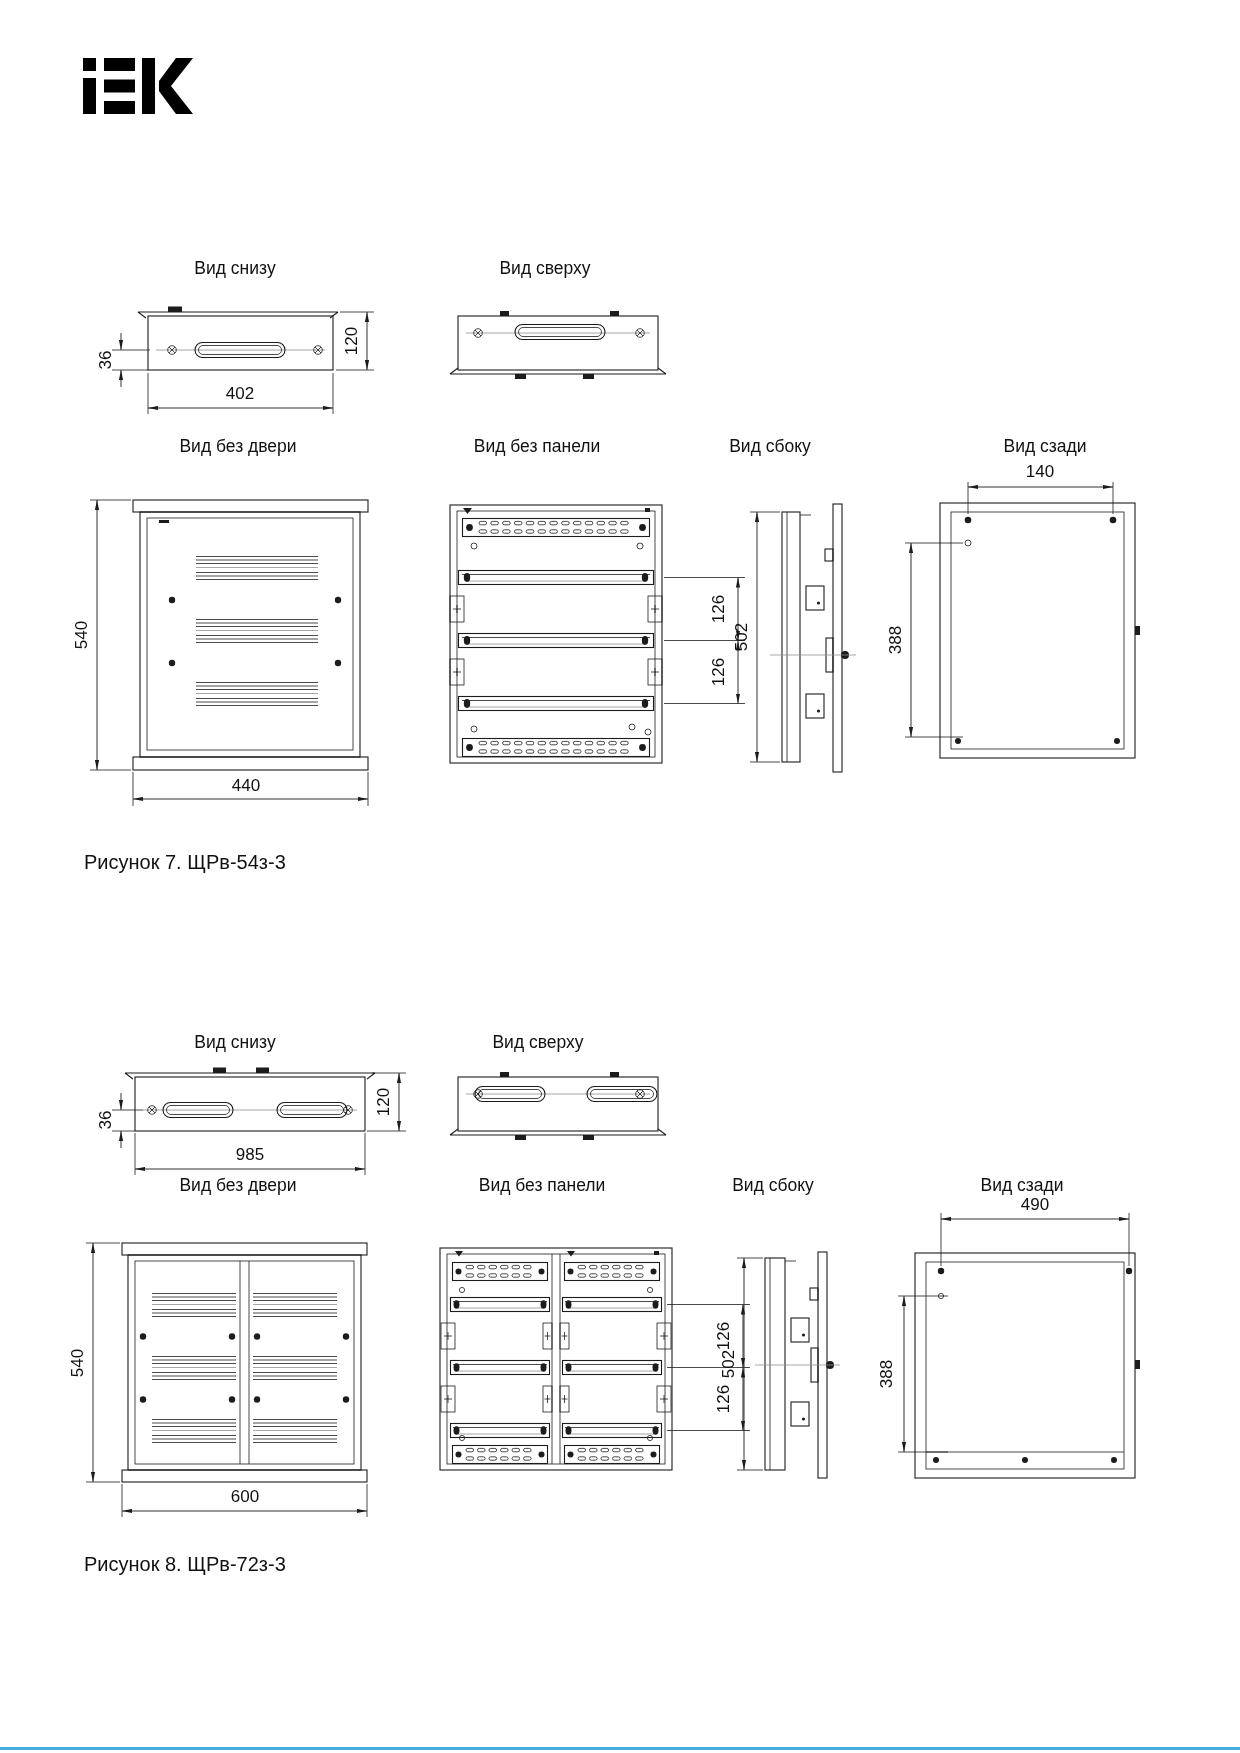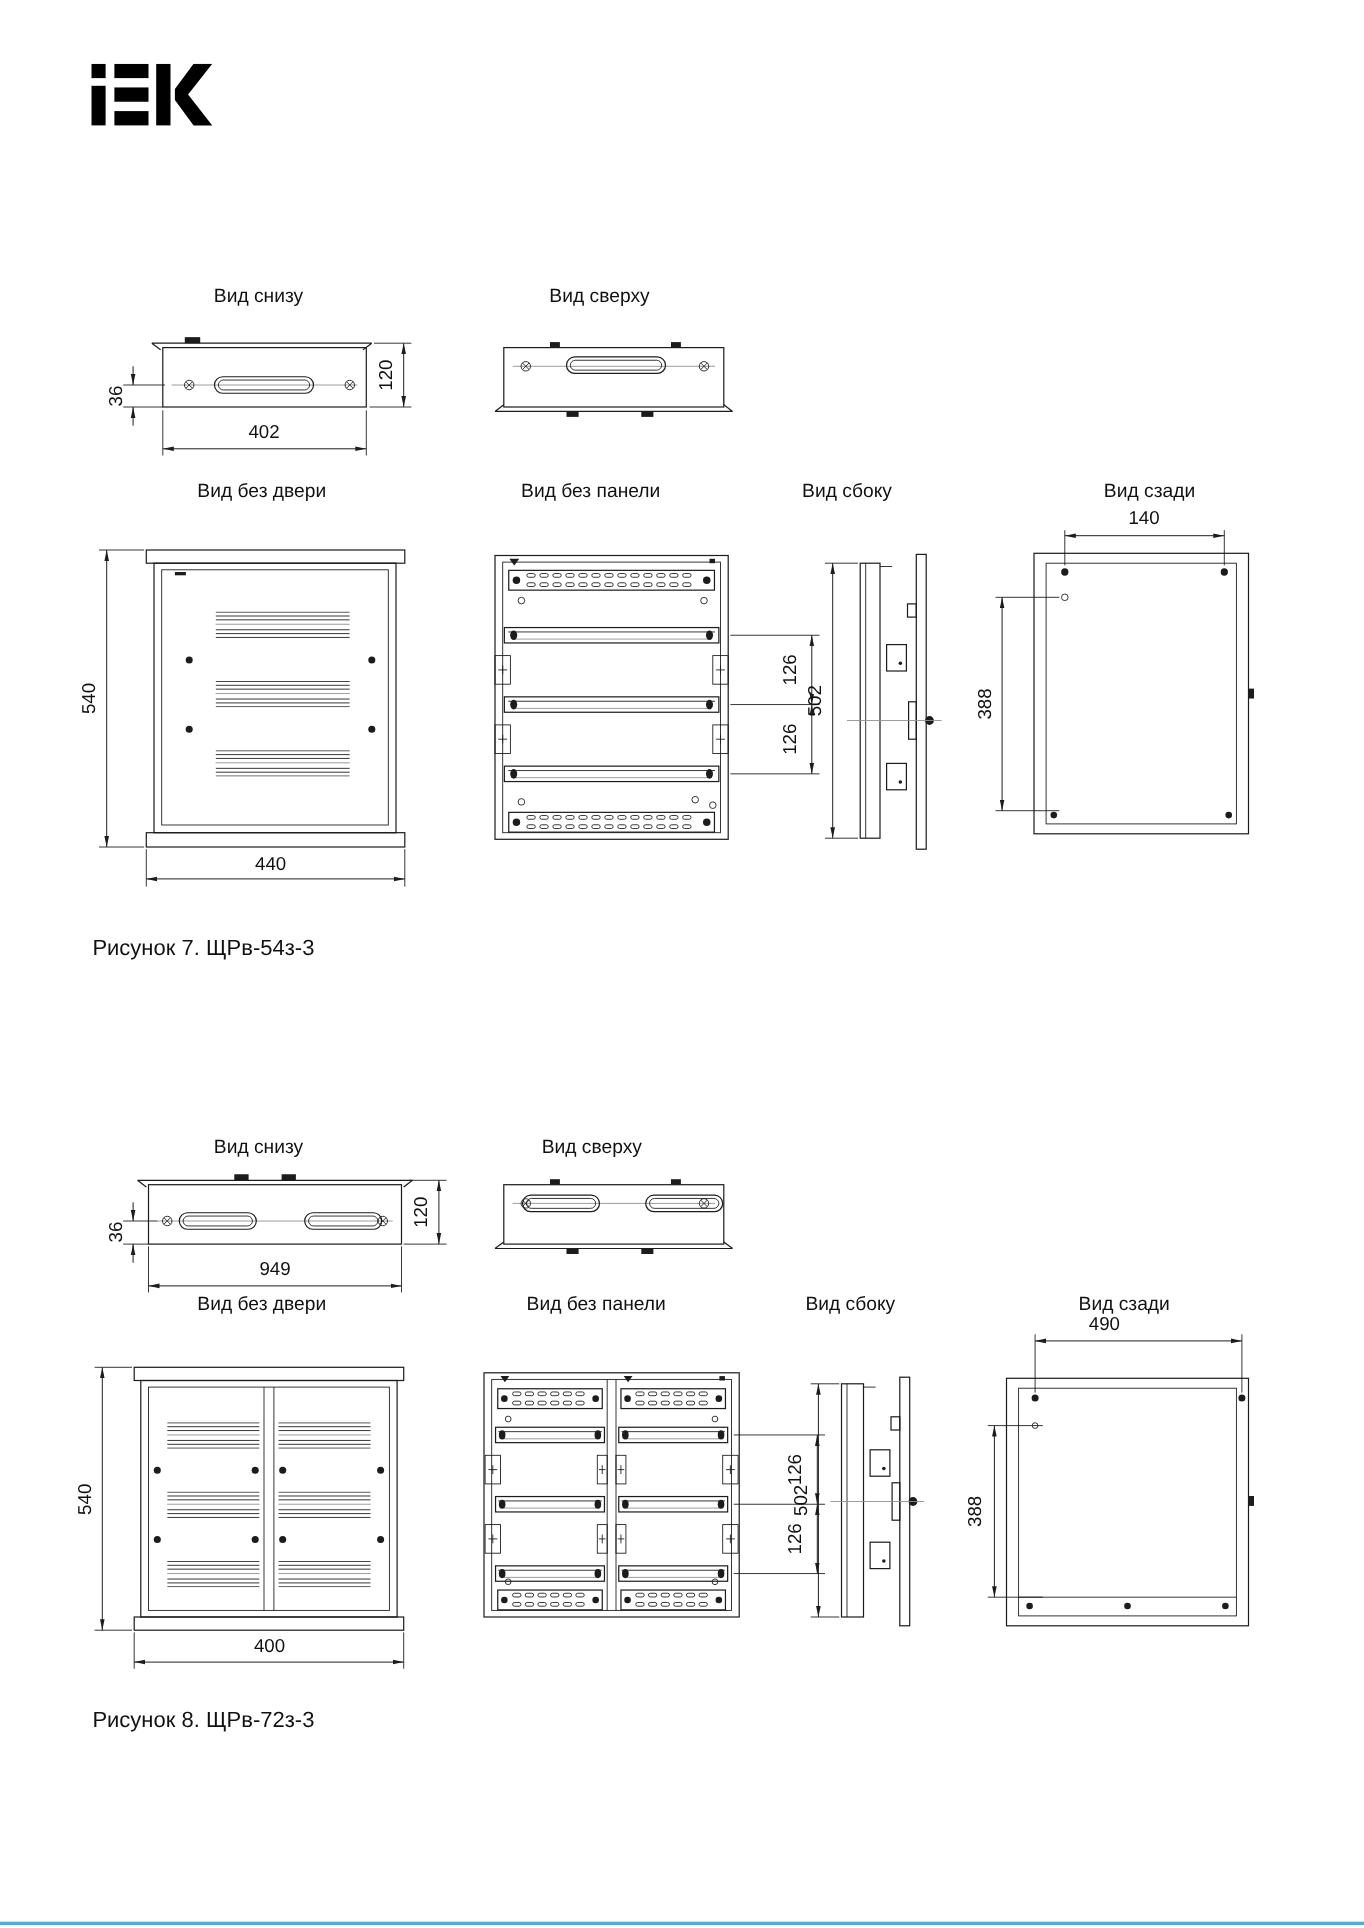--- a/index.html
+++ b/index.html
@@ -424,29 +424,29 @@
   <div class="lbl v" style="left:718px;top:609px">126</div>
   <div class="lbl v" style="left:718px;top:672px">126</div>
   <div class="lbl v" style="left:741px;top:637px">502</div>
   <div class="lbl" style="left:1040px;top:471px">140</div>
   <div class="lbl v" style="left:895px;top:640px">388</div>
   <div class="caption" style="left:84px;top:852px">Рисунок 7. ЩРв-54з-3</div>
 
   <div class="lbl title" style="left:235px;top:1043px">Вид снизу</div>
   <div class="lbl title" style="left:538px;top:1043px">Вид сверху</div>
   <div class="lbl v" style="left:105px;top:1120px">36</div>
-  <div class="lbl" style="left:250px;top:1154px">949</div>
+  <div class="lbl" style="left:250px;top:1154px">985</div>
   <div class="lbl v" style="left:383px;top:1102px">120</div>
   <div class="lbl title" style="left:238px;top:1186px">Вид без двери</div>
   <div class="lbl title" style="left:542px;top:1186px">Вид без панели</div>
   <div class="lbl title" style="left:773px;top:1186px">Вид сбоку</div>
   <div class="lbl title" style="left:1022px;top:1186px">Вид сзади</div>
   <div class="lbl v" style="left:77px;top:1363px">540</div>
-  <div class="lbl" style="left:245px;top:1496px">400</div>
+  <div class="lbl" style="left:245px;top:1496px">600</div>
   <div class="lbl v" style="left:723px;top:1336px">126</div>
   <div class="lbl v" style="left:723px;top:1399px">126</div>
   <div class="lbl v" style="left:728px;top:1364px">502</div>
-  <div class="lbl" style="left:1004px;top:1204px">490</div>
+  <div class="lbl" style="left:1035px;top:1204px">490</div>
   <div class="lbl v" style="left:886px;top:1374px">388</div>
   <div class="caption" style="left:84px;top:1554px">Рисунок 8. ЩРв-72з-3</div>
 
   <div class="rule" style="top:1747px"></div>
 </div>
 
 </body></html>

